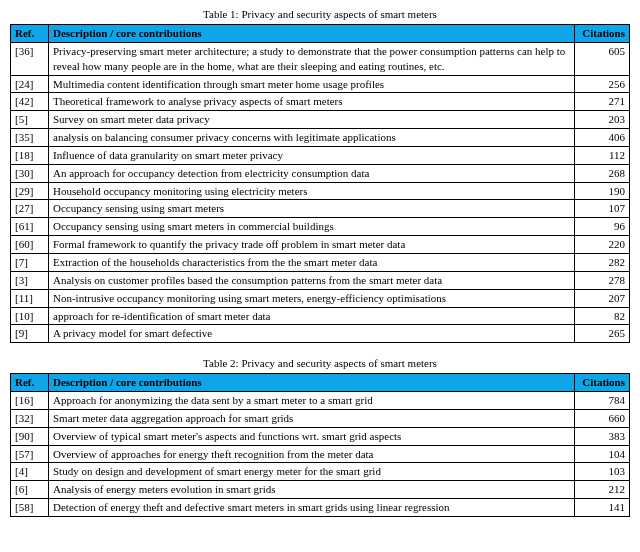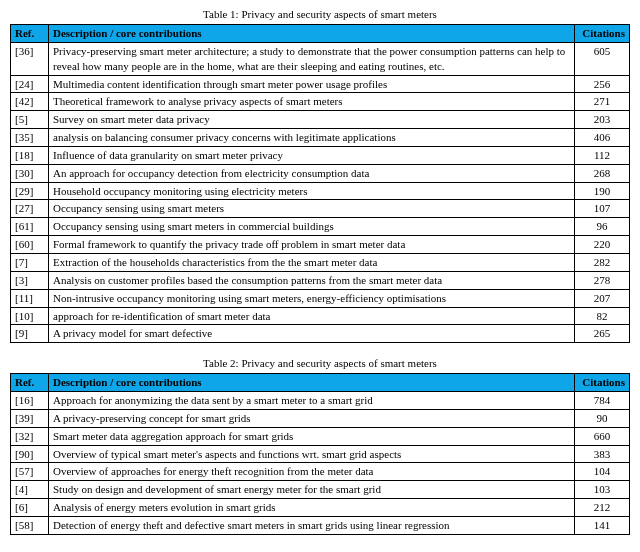--- a/index.html
+++ b/index.html
@@ -29,21 +29,21 @@
       line-height: 1.35;
     }
     th {
       font-weight: bold;
       background: #0ea5e9;
       text-align: left;
     }
     .col-ref { width: 38px; }
     .col-desc { }
     .col-cite { width: 55px; text-align: right; }
-    td.col-cite { text-align: center; }
+    td.col-cite { text-align: right; }
     th.col-cite { text-align: right; }
   </style>
 </head>
 <body>
 
 <div class="table-title">Table 1: Privacy and security aspects of smart meters</div>
 <table>
   <thead>
     <tr>
       <th class="col-ref">Ref.</th>
@@ -52,21 +52,21 @@
     </tr>
   </thead>
   <tbody id="table1-body">
   <tr>
       <td class="col-ref">[36]</td>
       <td class="col-desc">Privacy-preserving smart meter architecture; a study to demonstrate that the power consumption patterns can help to reveal how many people are in the home, what are their sleeping and eating routines, etc.</td>
       <td class="col-cite">605</td>
     </tr>
       <tr>
       <td class="col-ref">[24]</td>
-      <td class="col-desc">Multimedia content identification through smart meter power usage profiles</td>
+      <td class="col-desc">Multimedia content identification through smart meter home usage profiles</td>
       <td class="col-cite">256</td>
     </tr>
       <tr>
       <td class="col-ref">[42]</td>
       <td class="col-desc">Theoretical framework to analyse privacy aspects of smart meters</td>
       <td class="col-cite">271</td>
     </tr>
       <tr>
       <td class="col-ref">[5]</td>
       <td class="col-desc">Survey on smart meter data privacy</td>
@@ -144,25 +144,20 @@
       <th class="col-cite">Citations</th>
     </tr>
   </thead>
   <tbody id="table2-body">
   <tr>
       <td class="col-ref">[16]</td>
       <td class="col-desc">Approach for anonymizing the data sent by a smart meter to a smart grid</td>
       <td class="col-cite">784</td>
     </tr>
       <tr>
-      <td class="col-ref">[39]</td>
-      <td class="col-desc">A privacy-preserving concept for smart grids</td>
-      <td class="col-cite">90</td>
-    </tr>
-      <tr>
       <td class="col-ref">[32]</td>
       <td class="col-desc">Smart meter data aggregation approach for smart grids</td>
       <td class="col-cite">660</td>
     </tr>
       <tr>
       <td class="col-ref">[90]</td>
       <td class="col-desc">Overview of typical smart meter's aspects and functions wrt. smart grid aspects</td>
       <td class="col-cite">383</td>
     </tr>
       <tr>

